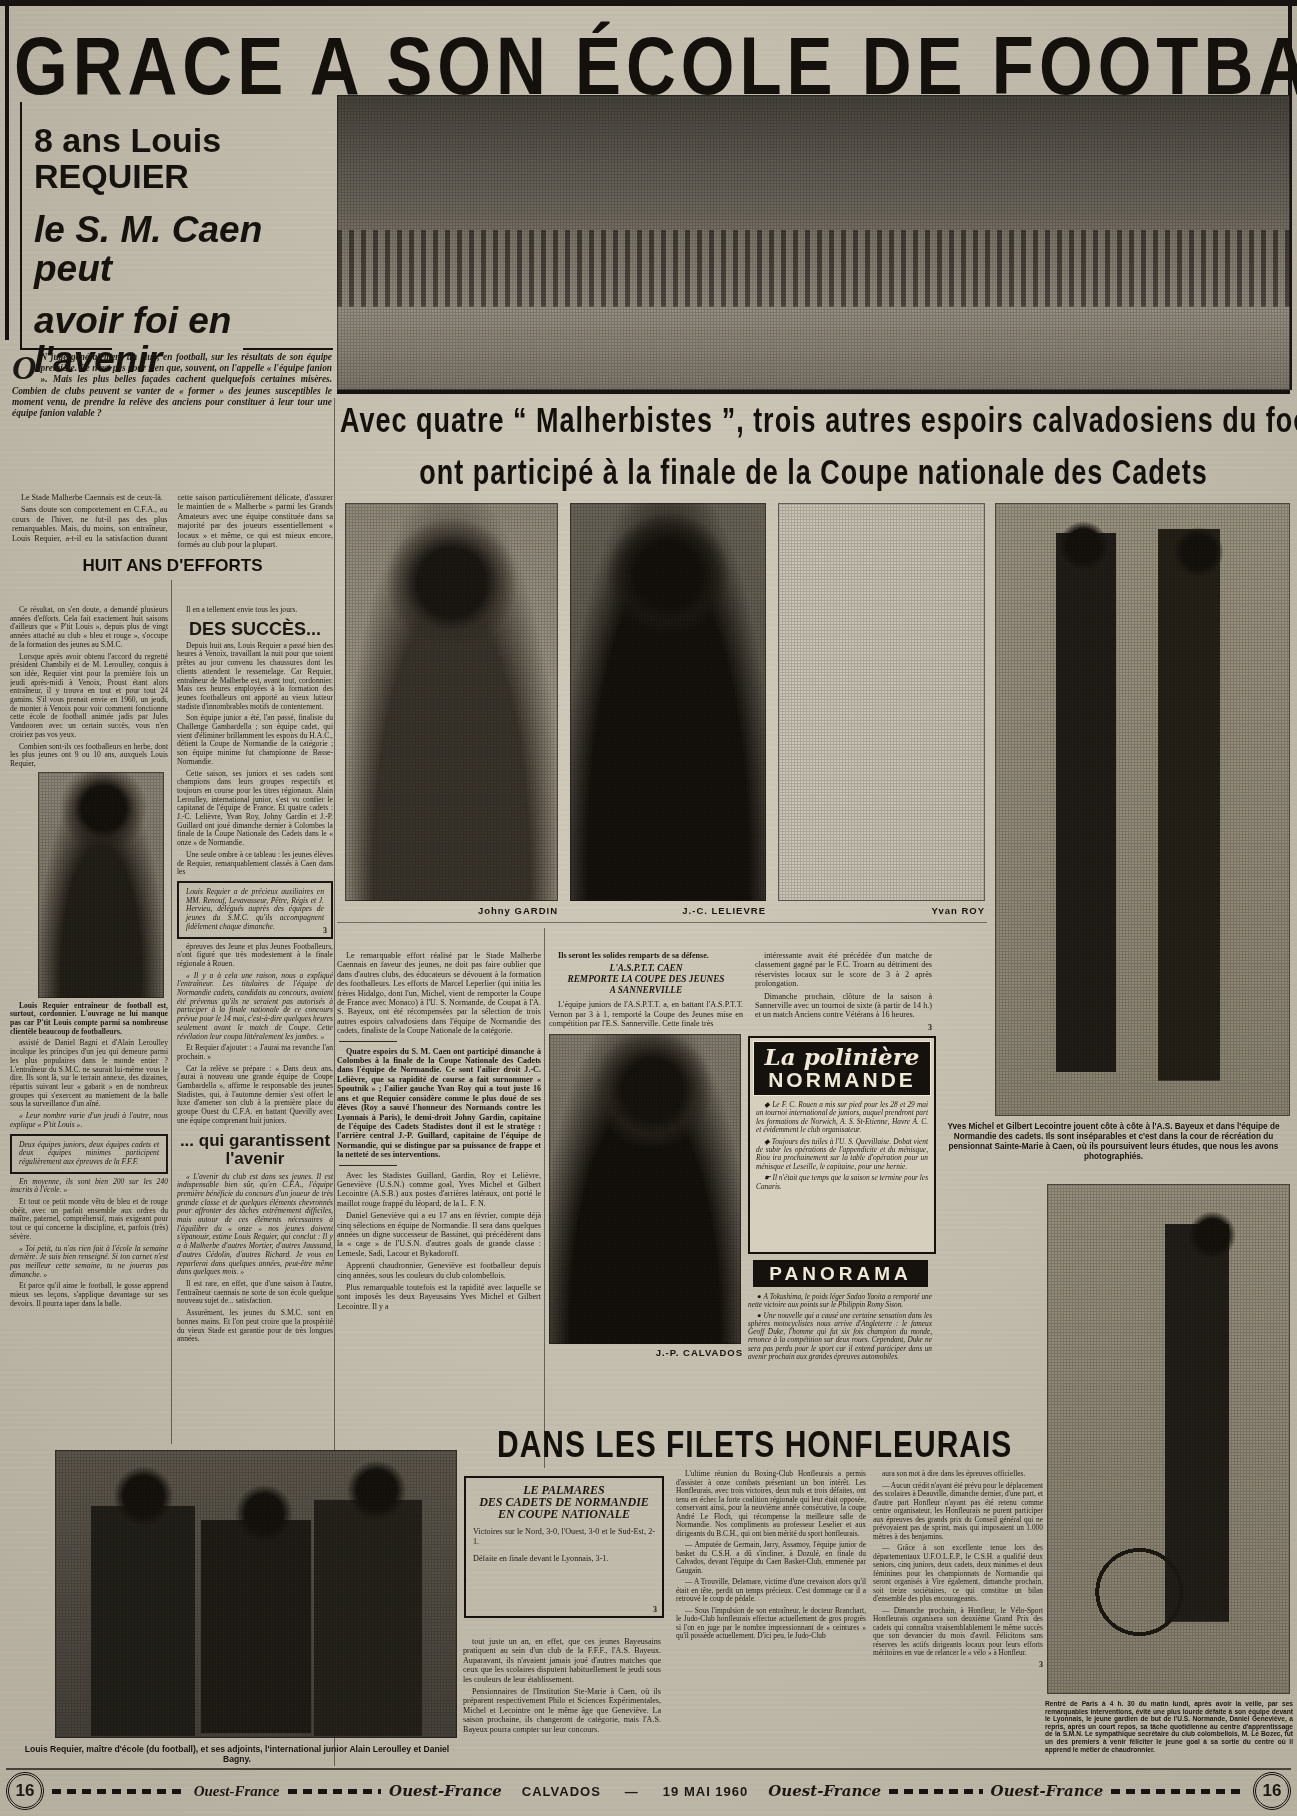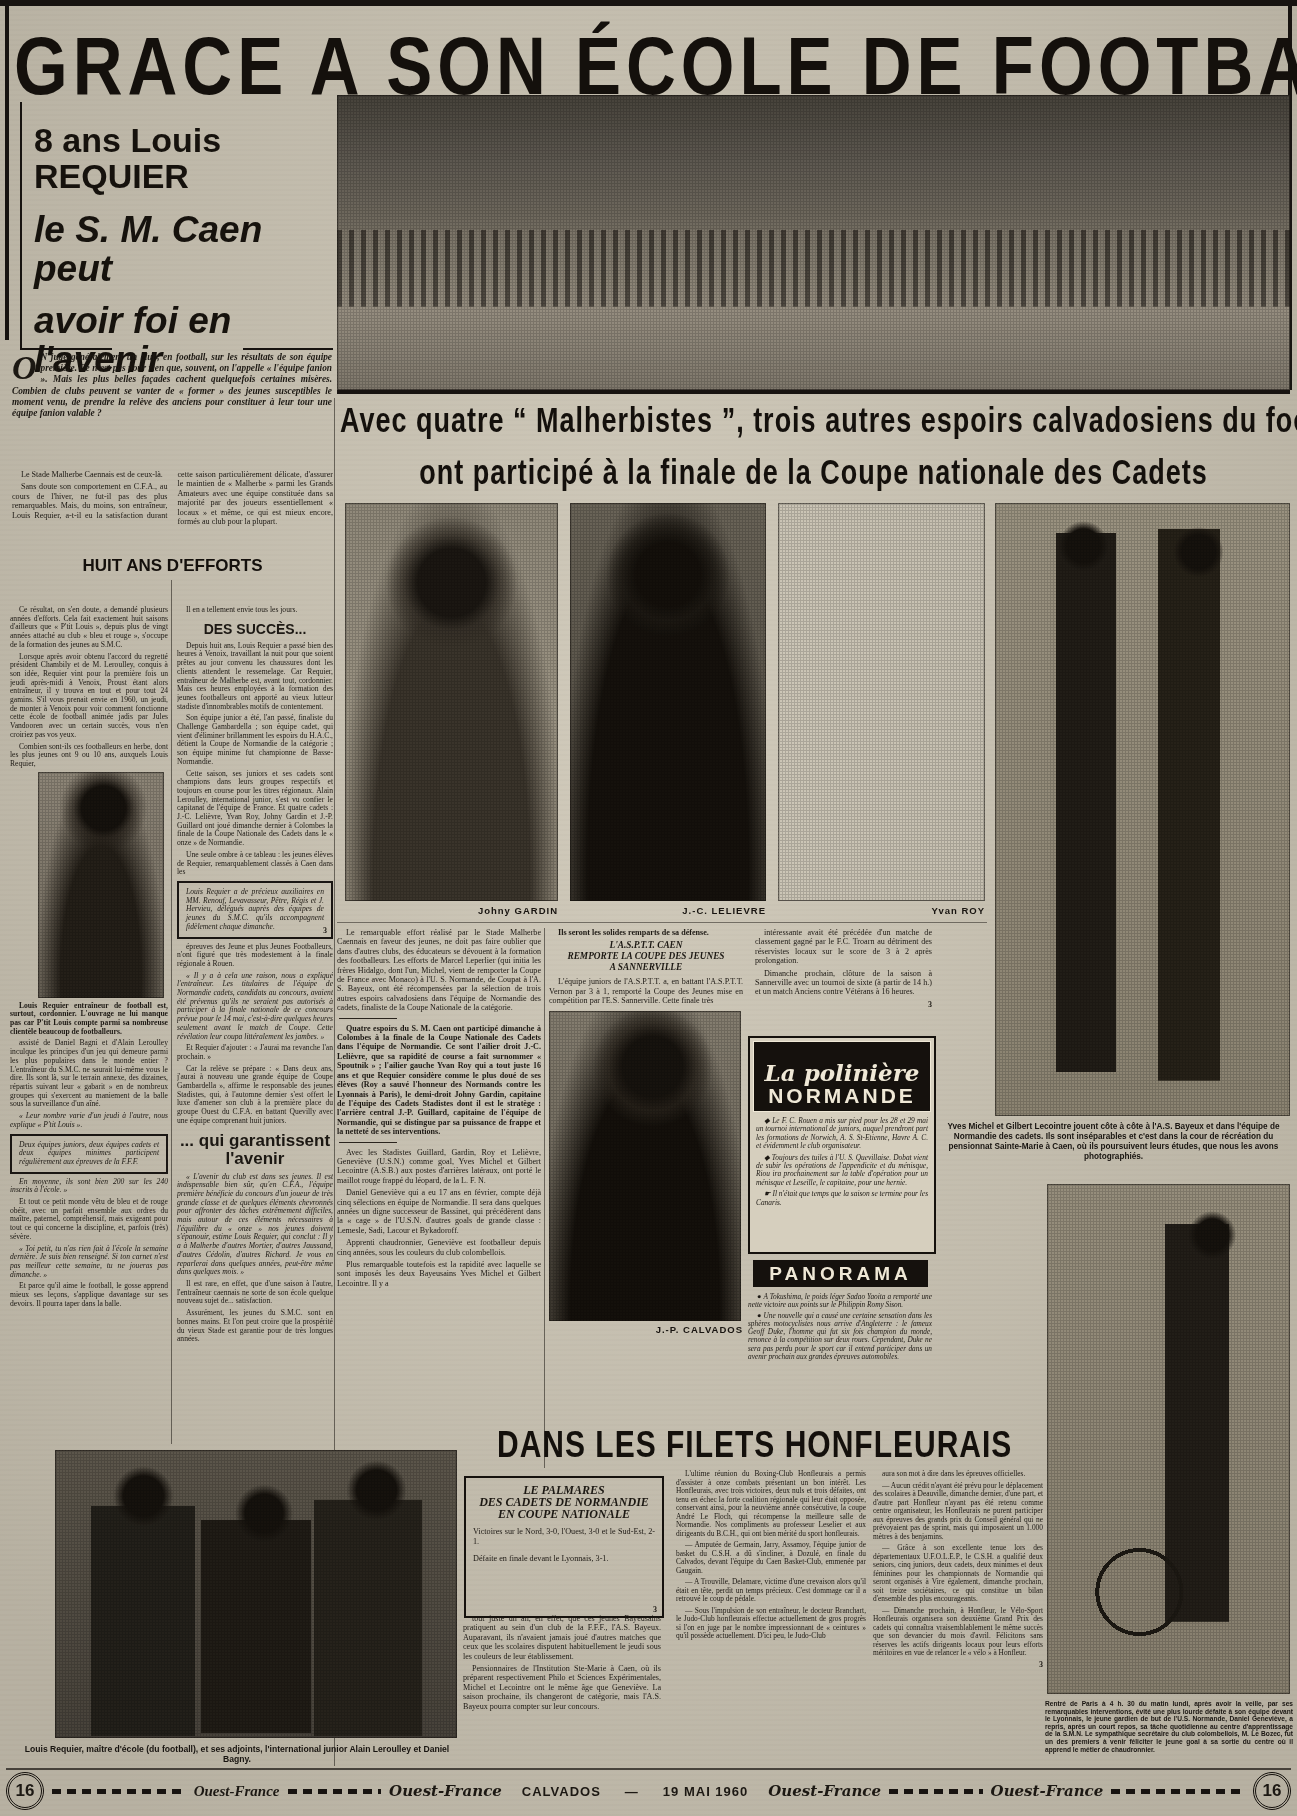--- a/index.html
+++ b/index.html
@@ -23,44 +23,44 @@
   .h2line{font-family:"Liberation Sans",sans-serif;font-weight:bold;text-align:center;
     white-space:nowrap;color:#14100c;}
   .h2line .stretch{display:inline-block;transform:scaleY(1.32);transform-origin:center top;font-size:27px;letter-spacing:1px;}
   .crosshead{font-family:"Liberation Sans",sans-serif;font-weight:bold;text-align:center;color:#14100c;}
   
   .col{text-align:justify;overflow:hidden;}
   .col p{margin:0 0 3px 0;text-indent:9px;}
   .col p.i{font-style:italic;}
   .col p.b{font-weight:bold;}
   .sz1{font-size:7.6px;line-height:8.7px;margin-top:26px;}
-  .sz2{font-size:8.1px;line-height:9.4px;}
+  .sz2{font-size:8.1px;line-height:9.4px;margin-top:23px;}
   .sz3{font-size:7.4px;line-height:8.5px;}
   .intro{font-style:italic;font-weight:bold;font-size:9.3px;line-height:11.2px;text-align:justify;}
   .dropcap{float:left;font-size:34px;line-height:28px;font-weight:bold;font-style:italic;margin:2px 4px 0 0;}
   .opening{column-count:2;column-gap:10px;}
   .note-box{border:2px solid #1a1613;padding:5px 7px;font-style:italic;margin:4px 0;position:relative;}
   .note-box .mark{position:absolute;right:4px;bottom:1px;font-style:normal;font-weight:bold;font-size:8px;}
   .sep{width:58px;border-top:1px solid #2a241d;margin:5px 0 5px 2px;}
   .colmark{display:block;text-align:right;font-weight:bold;font-size:8px;}
   .in-crosshead{font-family:"Liberation Sans",sans-serif;font-weight:bold;text-align:center;
-    font-size:14px;margin:6px 0 5px;line-height:16px;}
+    font-size:18px;margin:6px 0 5px;line-height:16px;}
   
   .photo{position:absolute;overflow:hidden;box-shadow:0 0 0 1px rgba(20,16,12,.55) inset;}
   .photo::after{content:"";position:absolute;inset:0;
     background-image:radial-gradient(rgba(0,0,0,.16) 1px, transparent 1.4px);
     background-size:3px 3px;}
   .cap{font-family:"Liberation Sans",sans-serif;font-weight:bold;color:#181410;}
   .cap-name{font-size:9.5px;letter-spacing:1px;text-align:right;}
   .cap-block{font-size:8.2px;line-height:10px;text-align:center;}
   .cap-tiny{font-size:6.6px;line-height:7.6px;text-align:justify;}
   
   .blackhead{background:#15110d;color:#eFe8d6;text-align:center;}
   .poliniere{border:2.5px solid #15110d;background:#d6cfbe;overflow:hidden;}
-  .pol-head{background:#15110d;color:#efe8d6;padding:20px 0 6px;margin:3px;box-shadow:0 0 0 1px #efe8d6 inset;}
+  .pol-head{background:#15110d;color:#efe8d6;padding:4px 0 6px;margin:3px;box-shadow:0 0 0 1px #efe8d6 inset;}
   .pol-script{font-family:"DejaVu Serif",serif;font-style:italic;font-weight:bold;font-size:23px;line-height:24px;text-align:center;}
   .pol-caps{font-family:"Liberation Sans",sans-serif;font-weight:bold;font-size:21px;line-height:21px;letter-spacing:3px;text-align:center;}
   .pol-items{padding:2px 6px;font-style:italic;font-size:7.4px;line-height:8.4px;text-align:justify;}
   .pol-items p{margin:0 0 3px;text-indent:8px;}
   .pan-head{font-family:"Liberation Sans",sans-serif;font-weight:bold;font-size:19px;
     letter-spacing:4px;line-height:27px;}
   .palmares{border:2px solid #15110d;padding:6px 7px;text-align:center;position:relative;}
   .palm-t{font-style:italic;font-weight:bold;font-size:12px;line-height:12px;}
   .palm-lines{margin-top:6px;font-size:8.2px;line-height:9.6px;text-align:justify;}
   .palm-lines p{margin:0 0 7px;border-top:1px solid rgba(30,24,18,.0);}

